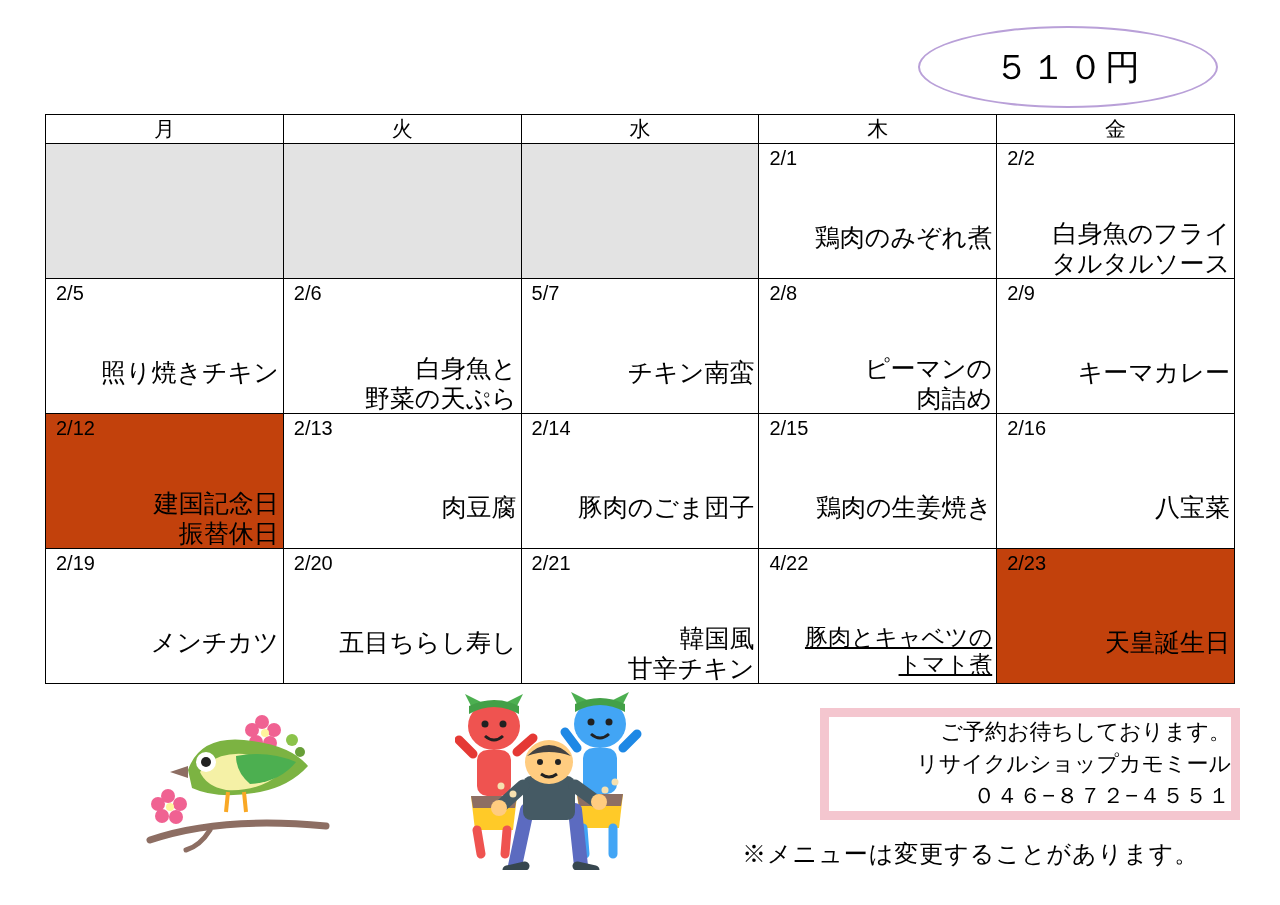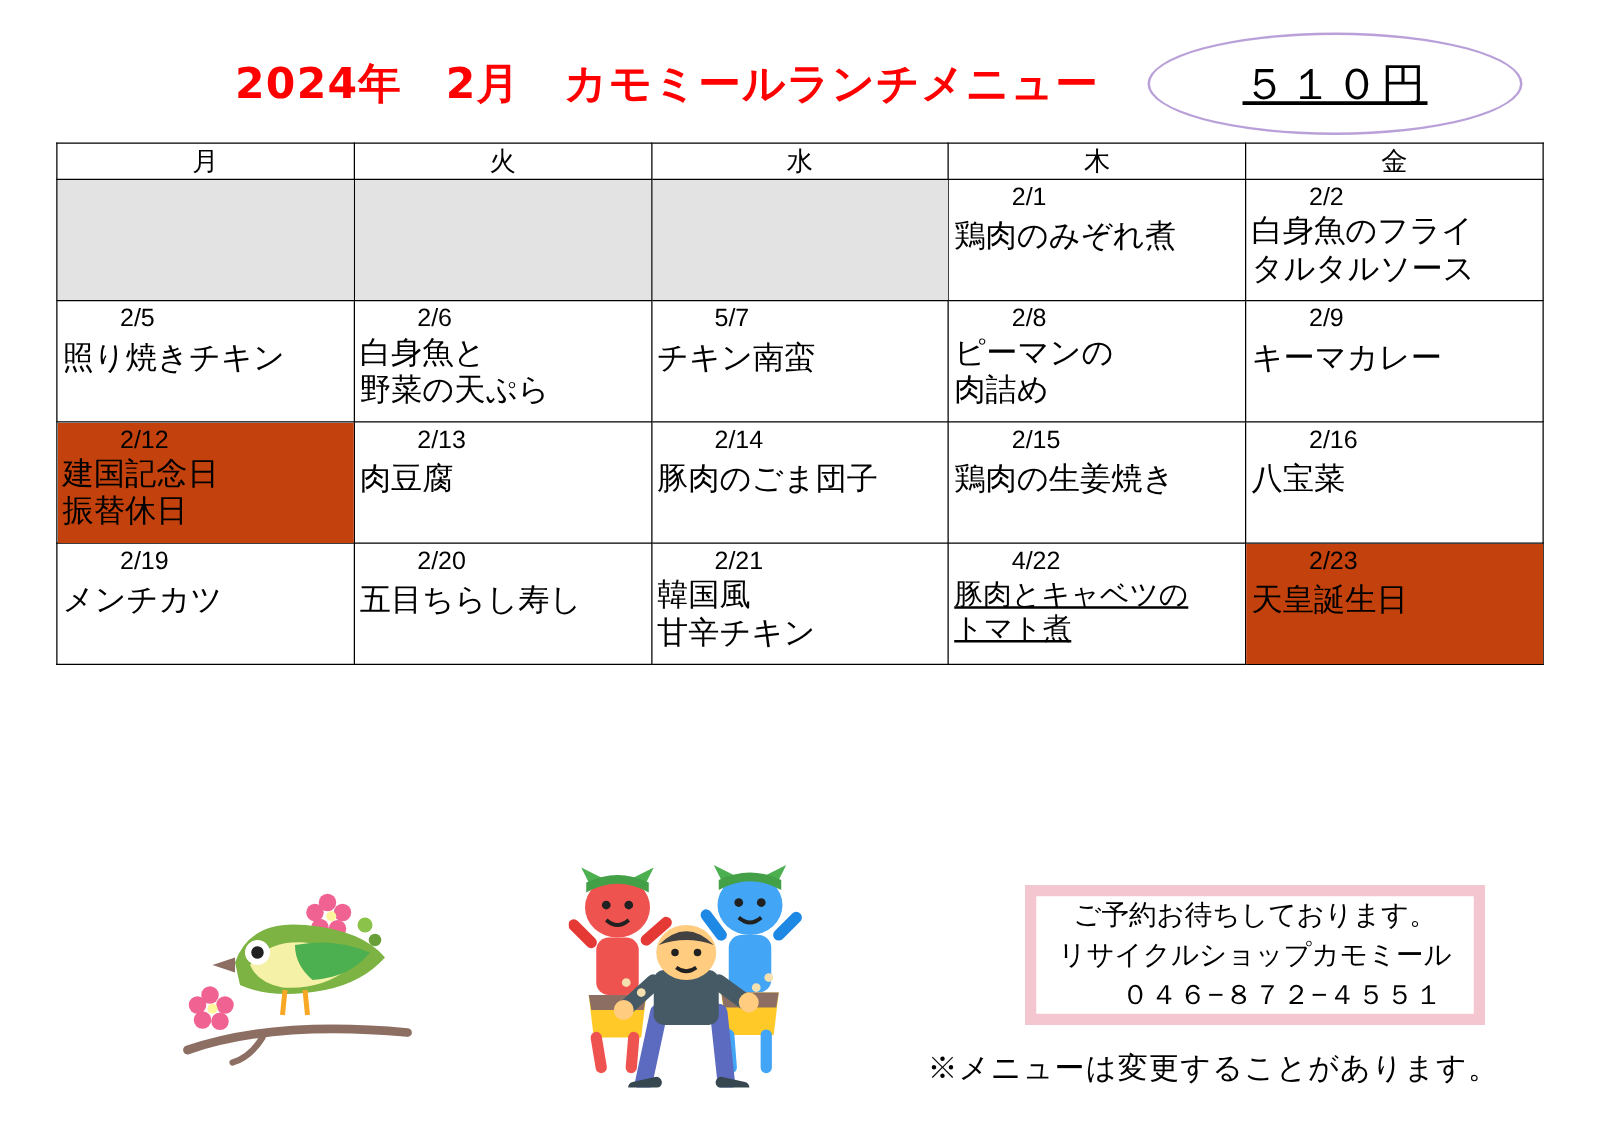--- a/index.html
+++ b/index.html
@@ -46,21 +46,20 @@
     position: absolute;
     left: 918px;
     top: 26px;
     width: 300px;
     height: 82px;
     display: flex;
     align-items: center;
     justify-content: center;
     font-size: 35px;
     letter-spacing: 2px;
-    text-decoration: underline;
   }
 
   
   .cal-wrap {
     position: absolute;
     left: 45px;
     top: 114px;
     width: 1190px;
   }
   table.cal {
@@ -84,27 +83,27 @@
     height: 96px;
     position: relative;
   }
   .cell.short {
     height: 89px;
   }
   .date {
     font-size: 20px;
     padding: 3px 0 0 10px;
     line-height: 1.1;
-    margin-left: 40px;
   }
   .menu {
-    text-align: left;
+    text-align: right;
     font-size: 25px;
     line-height: 1.18;
     padding: 6px 4px 0 4px;
+    margin-top: 48px;
   }
   .menu.small {
     font-size: 23px;
     text-decoration: underline;
   }
   .menu.two {
     padding-top: 2px;
   }
   .holiday {
     background: #c2410c;
@@ -118,28 +117,28 @@
     position: absolute;
     left: 0;
     top: 690px;
     width: 1280px;
     height: 215px;
   }
   .notice-box {
     position: absolute;
     left: 820px;
     top: 18px;
-    width: 368px;
+    width: 420px;
     height: 112px;
     border: 9px solid #f4c6cf;
     box-sizing: border-box;
     background: #ffffff;
     display: flex;
     flex-direction: column;
-    align-items: center;
+    align-items: flex-end;
     justify-content: center;
   }
   .notice-line {
     font-size: 22px;
     line-height: 1.45;
     white-space: nowrap;
   }
   .notice-line.phone {
     letter-spacing: 1px;
     margin-left: 44px;
@@ -155,21 +154,20 @@
   .art {
     position: absolute;
   }
   .art-bird { left: 140px; top: 10px; }
   .art-oni  { left: 455px; top: 0px; }
 </style>
 </head>
 <body>
 
 <div class="header">
-  <div class="title">2024年　2月　カモミールランチメニュー</div>
   <div class="price-oval"></div>
   <div class="price-text">５１０円</div>
 </div>
 
 <div class="cal-wrap">
   <table class="cal">
     <thead>
       <tr>
         <th class="dow">月</th>
         <th class="dow">火</th>

